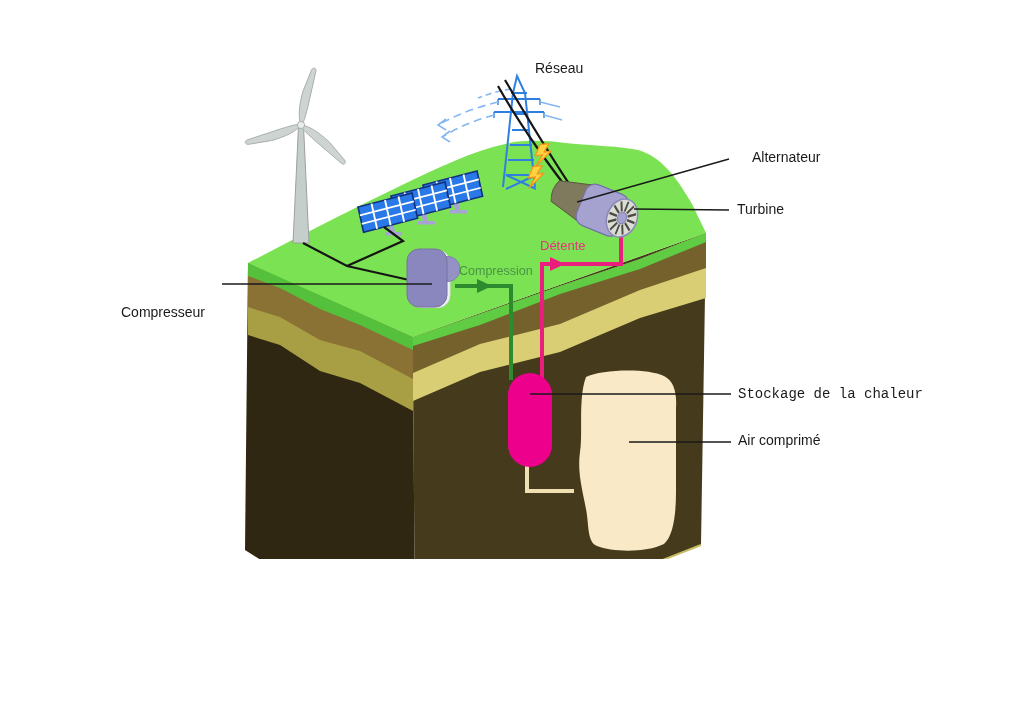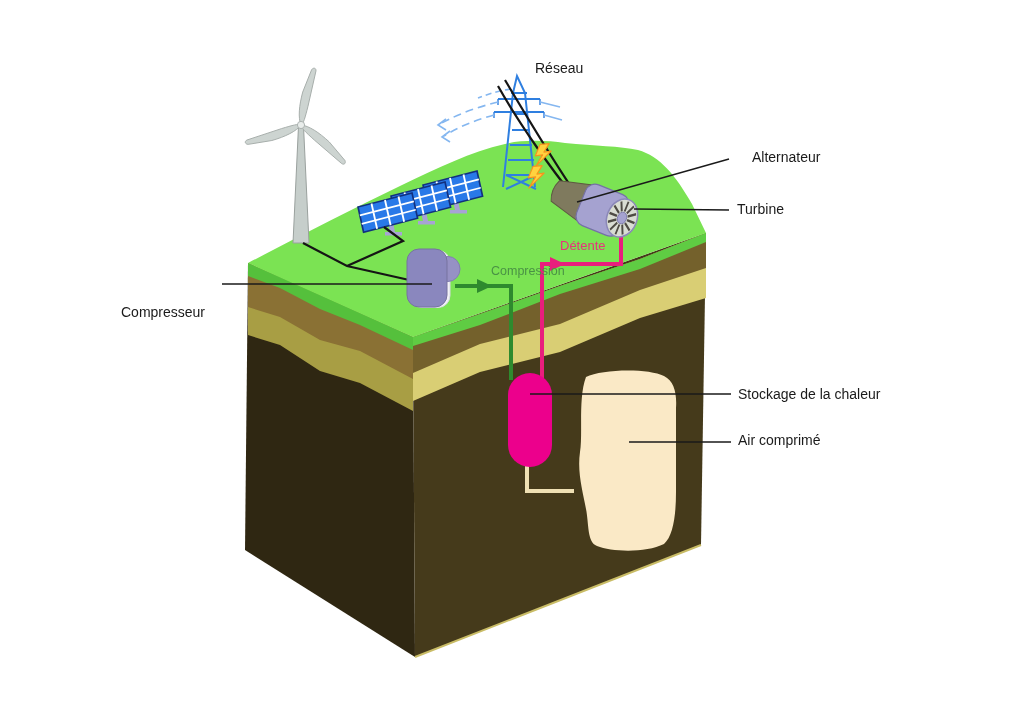--- a/index.html
+++ b/index.html
@@ -1,21 +1,21 @@
 <!DOCTYPE html>
 <html><head>
 <meta charset="utf-8">
 <style>
   html,body{margin:0;padding:0;background:#fff;}
-  .canvas{position:relative;width:1024px;height:721px;background:#fff;overflow:hidden;
+  .canvas{position:relative;width:1024px;height:559px;background:#fff;overflow:hidden;
           font-family:"Liberation Sans", sans-serif;}
   .canvas svg{position:absolute;left:0;top:0;}
   .lbl{position:absolute;font-size:14px;color:#1a1a1a;white-space:nowrap;line-height:1.1;}
-  .lbl-flow-pink{color:#E8327C;font-size:13px;margin-left:20px;}
-  .lbl-flow-green{color:#4A9245;font-size:12.5px;padding-left:32px;}
+  .lbl-flow-pink{color:#E8327C;font-size:13px;}
+  .lbl-flow-green{color:#4A9245;font-size:12.5px;}
 </style>
 </head>
 <body>
 
 <div class="canvas">
 <svg width="1024" height="721" viewBox="0 0 1024 721">
   <defs>
     <path id="blade" d="M0,0 C6,-5 18,-7.5 32,-8 L56,-6 C59,-5 59,-2 56,-1.5 L20,1.2 C8,1.8 2,2 0,0 Z"></path>
     <path id="bolt" d="M3,0 L12,-2 L8,7 L15,5 L2,22 L7,10 L0,12 Z"></path>
     <g id="solar-panel">
@@ -125,17 +125,17 @@
     <path d="M729,210 L634,209"></path>
     <path d="M731,394 L530,394"></path>
     <path d="M731,442 L629,442"></path>
   </g>
 </svg>
 
   <div class="lbl" style="left:535px;top:61px;">Réseau</div>
   <div class="lbl" style="left:735px;top:150px;margin-left:17px;">Alternateur</div>
   <div class="lbl" style="left:737px;top:202px;">Turbine</div>
   <div class="lbl" style="left:121px;top:276px;margin-top:29px;">Compresseur</div>
-  <div class="lbl" style="left:738px;top:387px;">Stockage de la chaleur</div>
+  <div class="lbl" style="left:738px;top:387px;font-family:Liberation Mono, monospace;">Stockage de la chaleur</div>
   <div class="lbl" style="left:738px;top:433px;">Air comprimé</div>
   <div class="lbl lbl-flow-pink" style="left:540px;top:239px;">Détente</div>
   <div class="lbl lbl-flow-green" style="left:459px;top:265px;">Compression</div>
 </div>
 
 </body></html>

